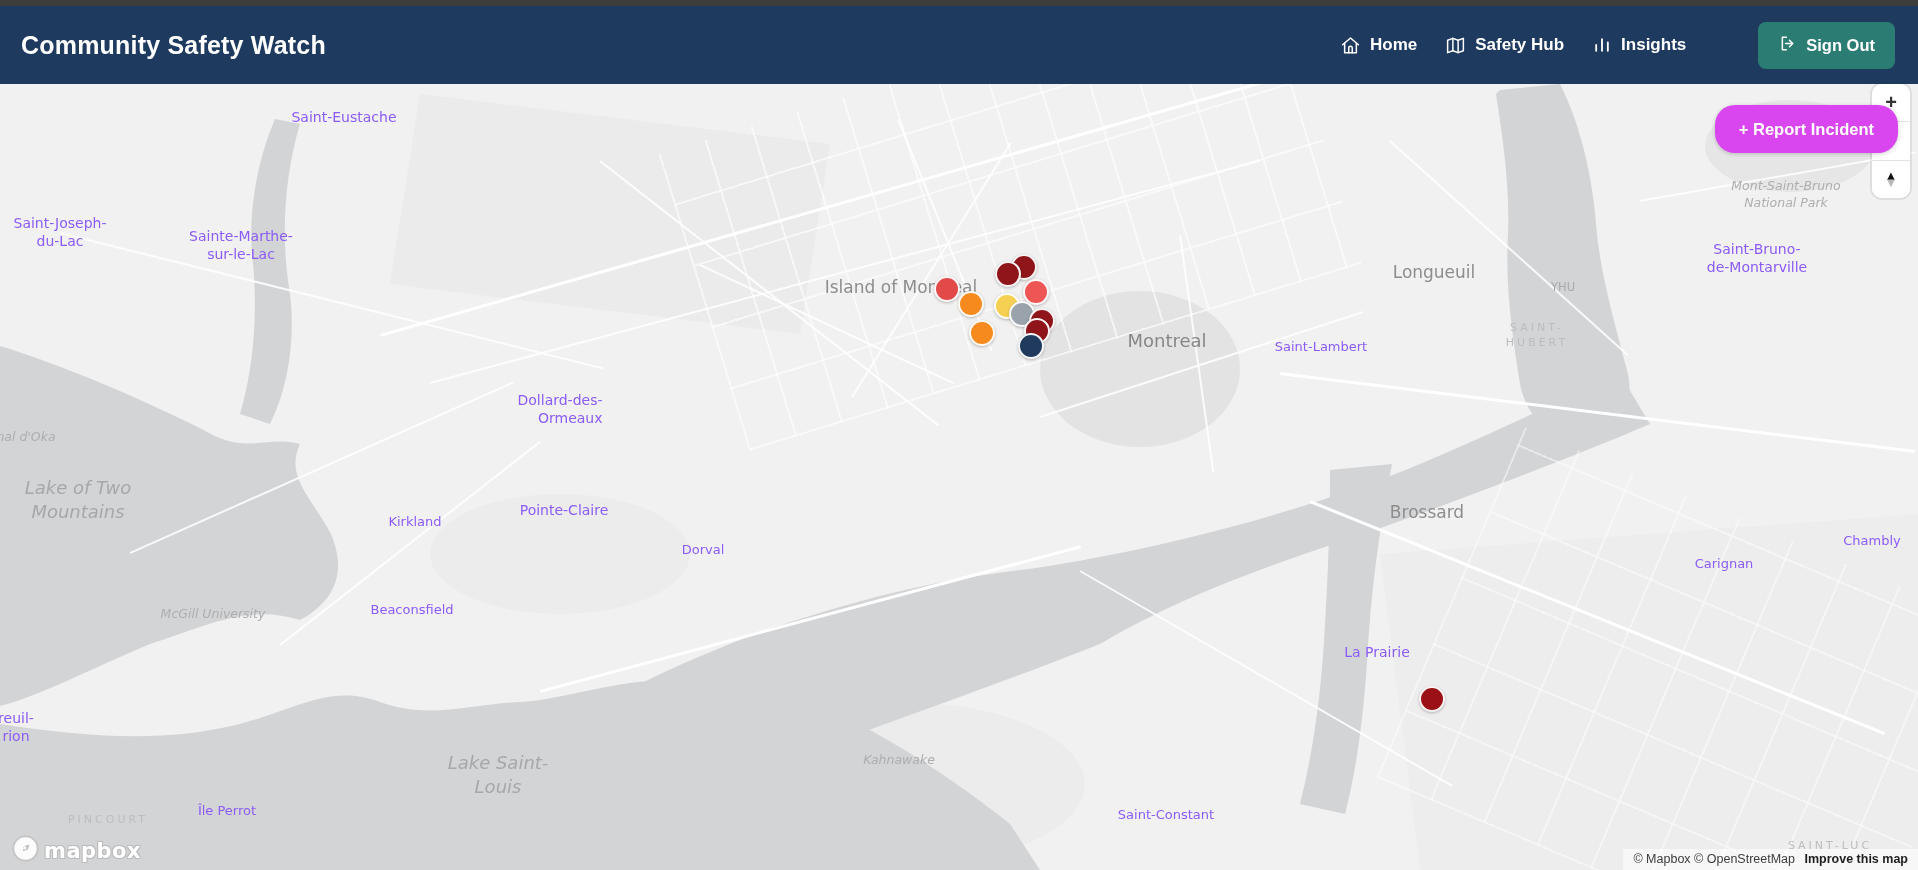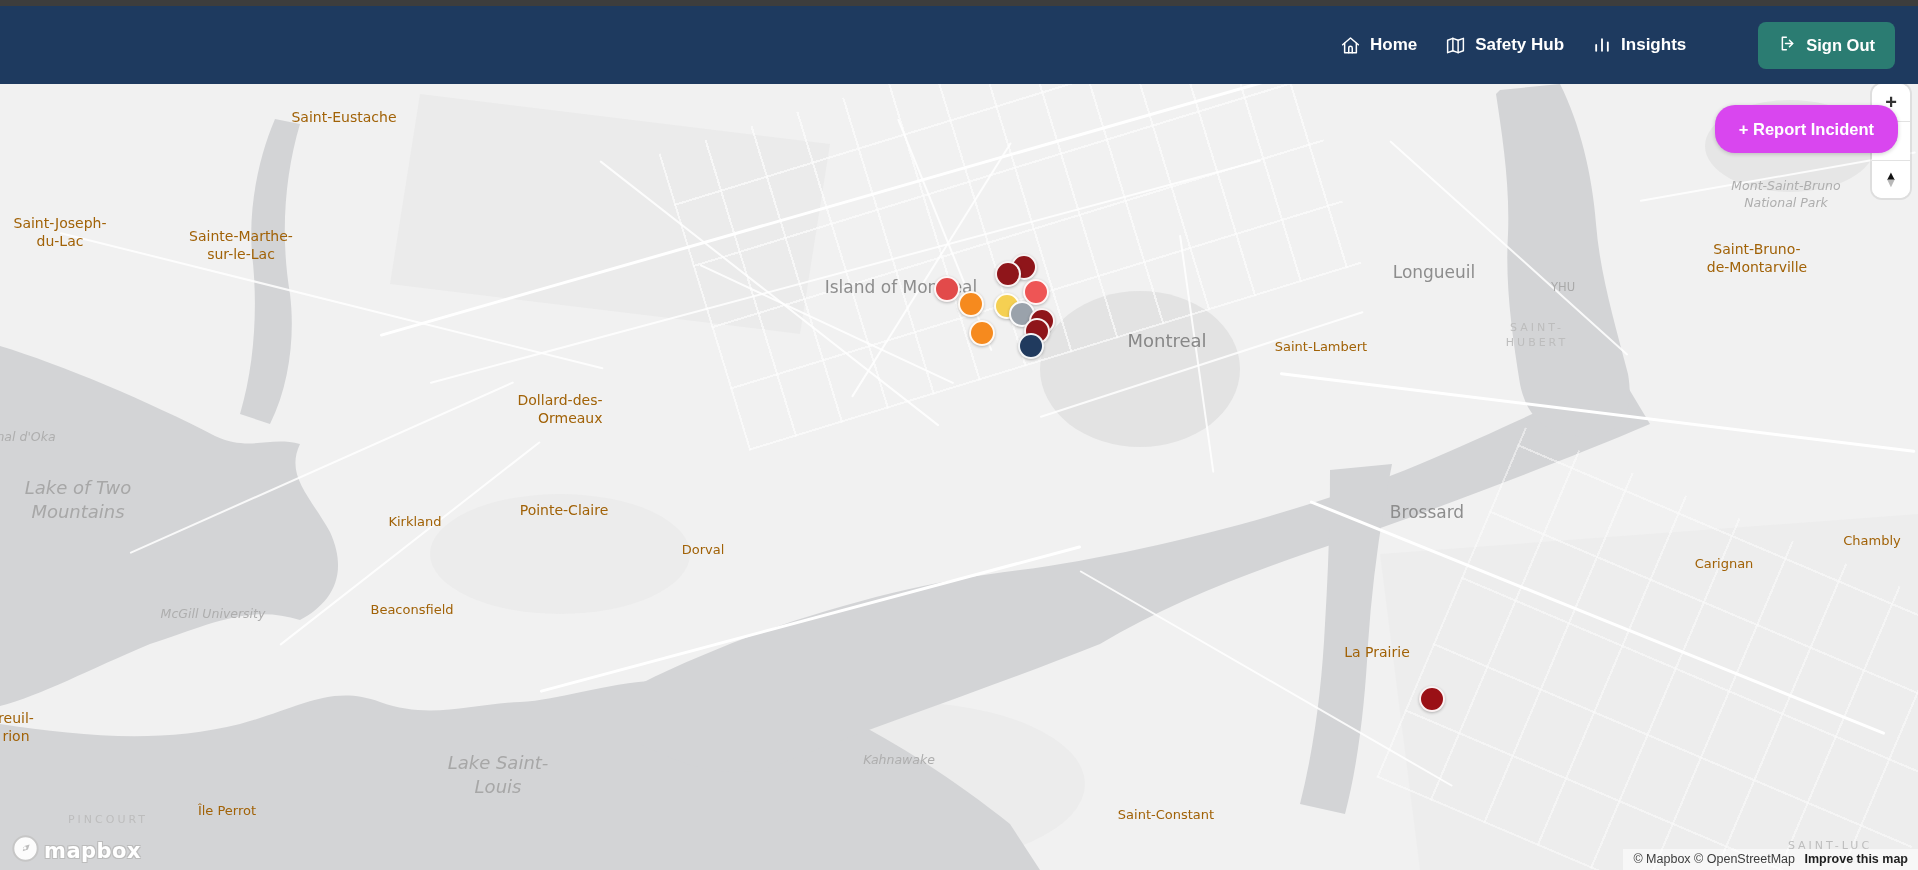--- a/index.html
+++ b/index.html
@@ -24,21 +24,21 @@
   .road.thin{height:2px;opacity:.85;}
   .grid{position:absolute;opacity:.8;}
   .grid.g1{left:690px;top:-30px;width:640px;height:310px;transform:rotate(-17deg);
     background:repeating-linear-gradient(90deg,rgba(255,255,255,.8) 0 2px,transparent 2px 48px),
                repeating-linear-gradient(0deg,rgba(255,255,255,.8) 0 2px,transparent 2px 64px);}
   .grid.g2{left:1430px;top:430px;width:520px;height:380px;transform:rotate(23deg);opacity:.6;
     background:repeating-linear-gradient(90deg,rgba(255,255,255,.8) 0 2px,transparent 2px 58px),
                repeating-linear-gradient(0deg,rgba(255,255,255,.8) 0 2px,transparent 2px 72px);}
 
   .lbl{position:absolute;transform:translate(-50%,-50%);white-space:pre-line;text-align:center;
-    color:#a16207;font-size:14px;line-height:1.32;font-family:"DejaVu Sans",sans-serif;z-index:3;pointer-events:none;}
+    color:#8b5cf6;font-size:14px;line-height:1.32;font-family:"DejaVu Sans",sans-serif;z-index:3;pointer-events:none;}
   .lbl.md13{font-size:13px;}
   .lbl.big{font-size:17px;color:#8d8d8d;}
   .lbl.city{font-size:18px;color:#878787;}
   .lbl.small{font-size:11.5px;color:#a9a9a9;}
   .lbl.sparse{font-size:11px;letter-spacing:3px;color:#bdbdbd;}
   .lbl.italic{font-style:italic;font-size:18px;color:#a7a7a7;}
   .lbl.italic-sm{font-style:italic;font-size:12.5px;color:#aeaeae;}
 
   .marker{position:absolute;width:26px;height:26px;border-radius:50%;border:2px solid rgba(255,255,255,.95);
     transform:translate(-50%,-50%);box-shadow:0 1px 3px rgba(0,0,0,.25);z-index:4;cursor:pointer;box-sizing:border-box;}
@@ -68,20 +68,21 @@
   .mapbox-logo{position:absolute;left:12px;bottom:4px;display:flex;align-items:center;gap:5px;z-index:20;justify-content:center;}
   .mblogo-text{color:#fff;font-weight:bold;font-size:21px;letter-spacing:.5px;font-family:"DejaVu Sans",sans-serif;
     text-shadow:-1px -1px 0 #bcbcbc,1px -1px 0 #bcbcbc,-1px 1px 0 #bcbcbc,1px 1px 0 #bcbcbc;}
 </style>
 </head>
 <body>
 
 <div class="top-strip"></div>
 
 <div class="header">
+  <div class="app-title">Community Safety Watch</div>
   <div class="header-right">
     <div class="nav-link">
       <span>
         <svg width="21" height="21" viewBox="0 0 24 24" fill="none" stroke="#fff" stroke-width="1.7" stroke-linecap="round" stroke-linejoin="round">
             <path d="M3 11.2 L12 3.4 L21 11.2"></path>
             <path d="M5.3 9.4 V20.2 H18.7 V9.4"></path>
             <path d="M10 20.2 v-5.4 a2 2 0 0 1 4 0 v5.4"></path>
           </svg>
       </span>
       <span>Home</span>

